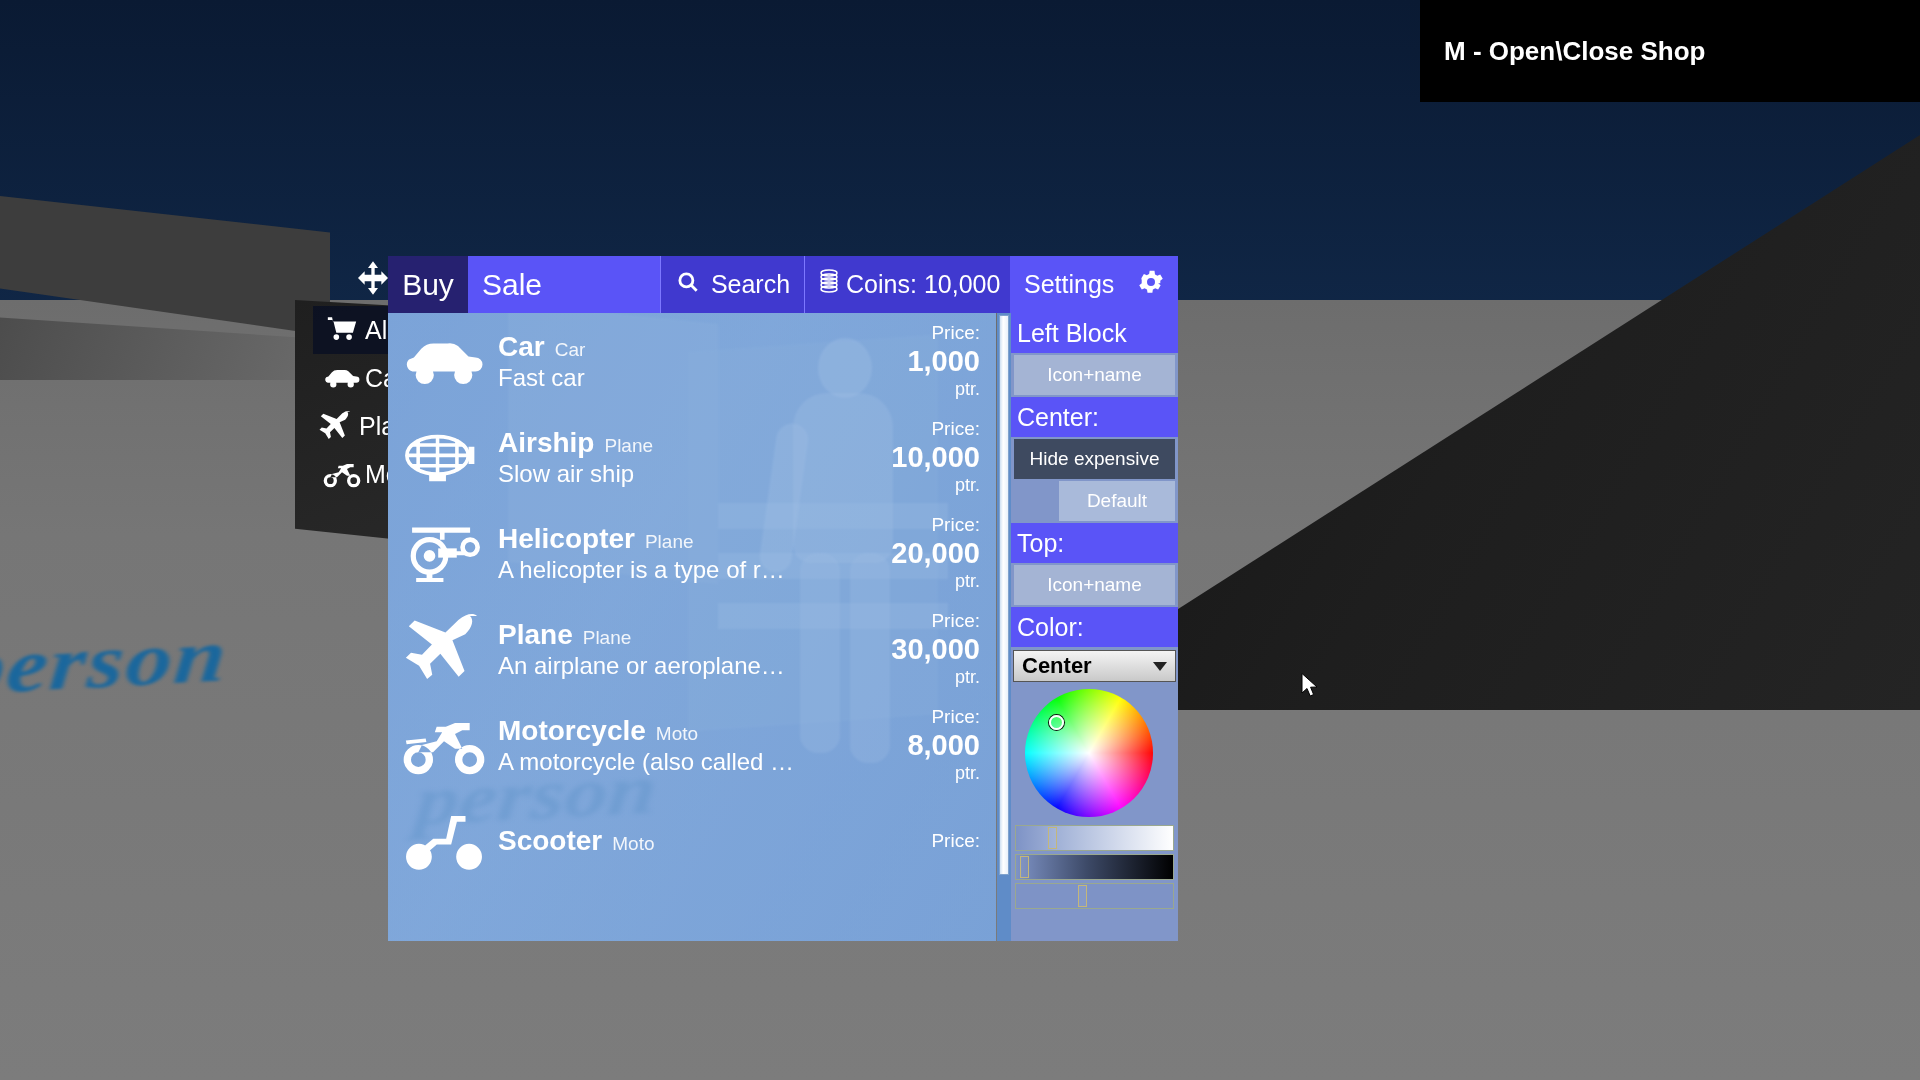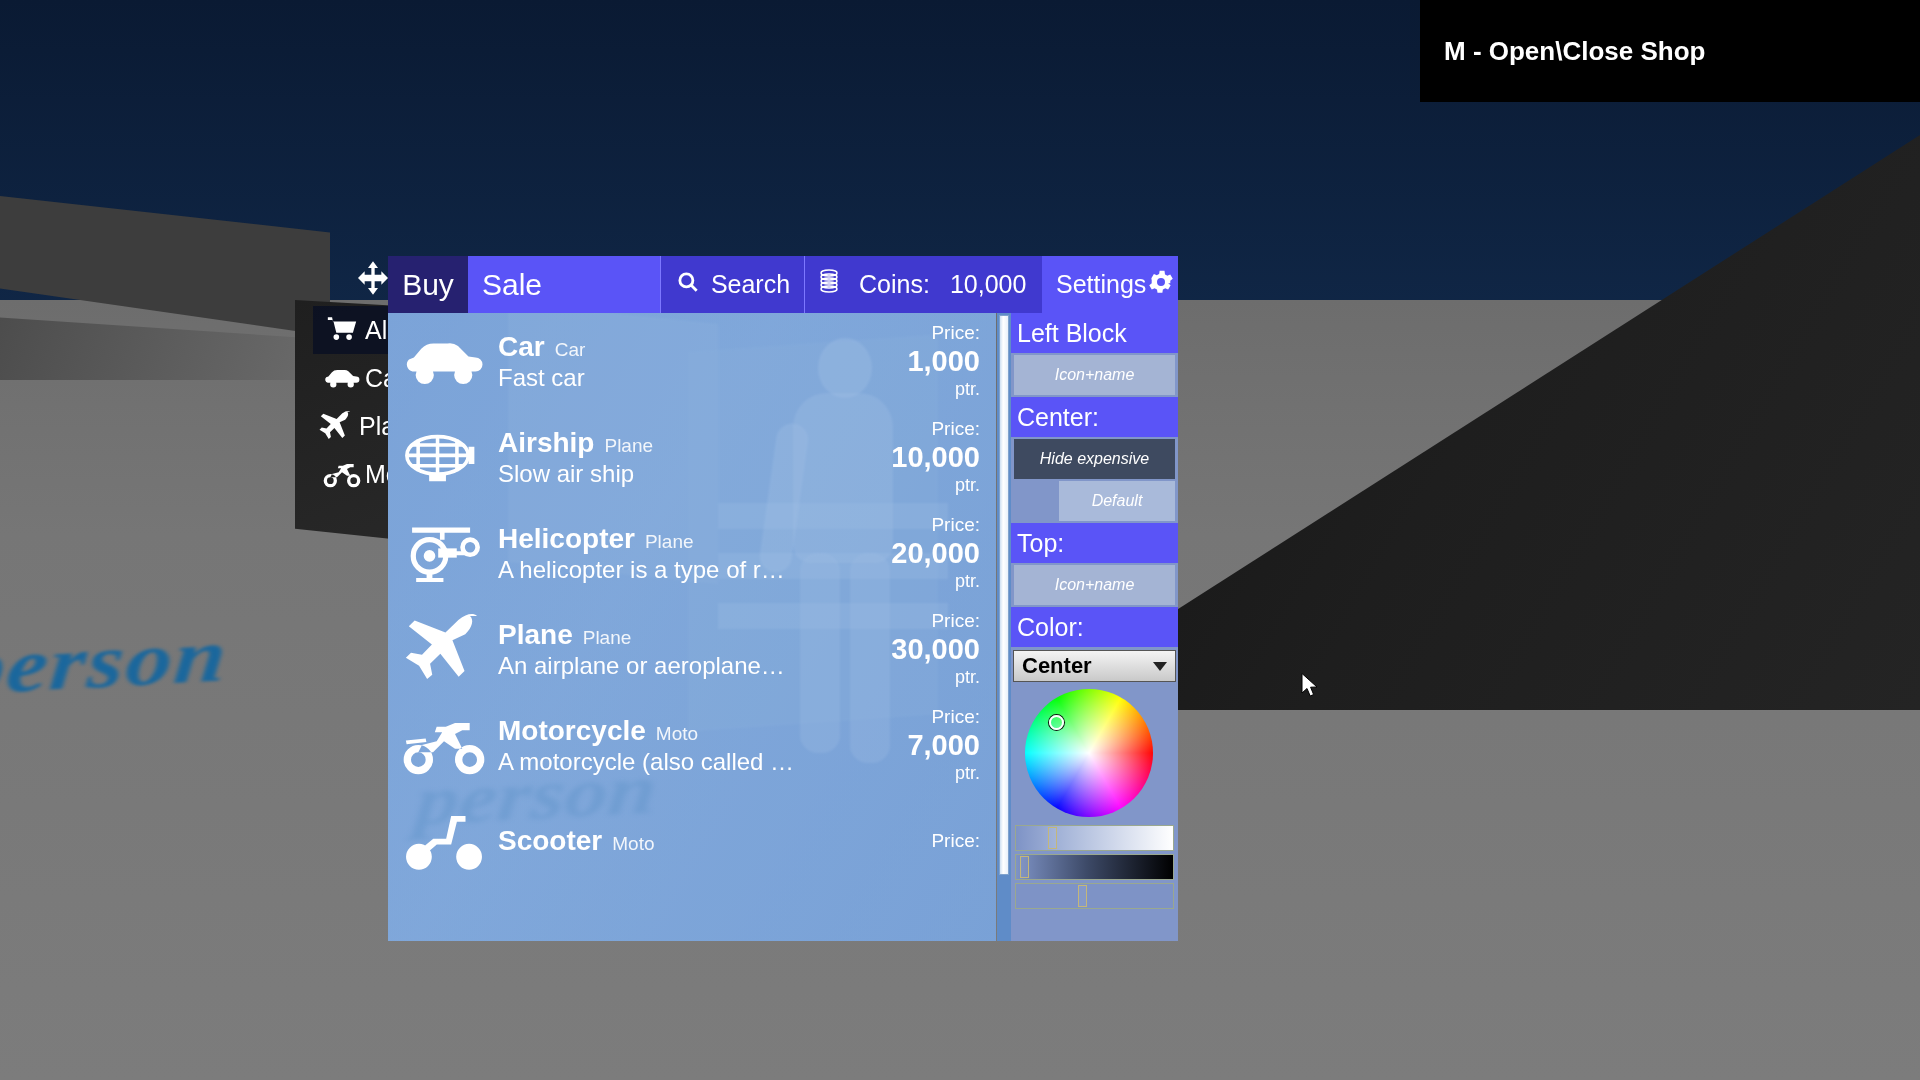--- a/index.html
+++ b/index.html
@@ -89,27 +89,27 @@
     color:#fff; font-size:30px; cursor:pointer;
   }
   .tab.buy{ width:80px; background:#262170; }
   .tab.sale{ flex:1; background:#5a54f7; justify-content:flex-start; padding-left:14px; }
   .hdr-search{
     width:145px; background:#4039cf; display:flex; align-items:center;
     justify-content:center; gap:10px; color:#fff; font-size:25px; cursor:pointer;
     border:1px solid #7d78ff; border-top:none; border-bottom:none;
   }
   .hdr-coins{
-    flex:1; background:#4039cf; display:flex; align-items:center; gap:20px;
+    flex:1; background:#4039cf; display:flex; align-items:center; gap:7px;
     color:#fff; font-size:25px; padding-left:14px;
   }
   .coin-label{ font-size:25px; }
   .coin-value{ font-size:25px; }
   .hdr-settings{
-    width:136px; background:#5a54f7; display:flex; align-items:center;
+    width:168px; background:#5a54f7; display:flex; align-items:center;
     justify-content:space-between; padding:0 12px 0 14px; color:#fff;
     font-size:25px; cursor:pointer;
   }
 
   
   #item-list{
     position:absolute; left:0; top:57px; width:608px; height:628px;
     overflow:hidden;
     background:#6e9ad4;
   }
@@ -169,21 +169,21 @@
   #settings-panel{
     position:absolute; left:623px; top:57px; width:167px; height:628px;
     background:#8196c9;
   }
   .sp-header{
     height:40px; background:#5a54f7; color:#fff; font-size:25px;
     display:flex; align-items:center; padding-left:6px;
   }
   .sp-option{
     height:40px; display:flex; align-items:center; justify-content:center;
-    font-size:16px; font-style:italic; cursor:pointer; margin:2px 3px;
+    font-size:19px; cursor:pointer; margin:2px 3px;
   }
   .sp-option.light{ background:#a4b4d4; color:#ffffff; }
   .sp-option.dark{ background:#3e4a60; color:#ffffff; }
   .sp-option.lighter{ background:#a9bada; color:#ffffff;margin-left:48px; }
 
   .sp-select{
     margin:3px 2px 0 2px; height:32px;
     background:linear-gradient(180deg,#f4f4f4,#c9c9c9);
     border:1px solid #555; display:flex; align-items:center;
     justify-content:space-between; padding:12px 8px; cursor:pointer;
@@ -434,21 +434,21 @@
         </div>
         <div class="item-text">
           <div class="item-title-line">
             <span class="item-name">Motorcycle</span>
             <span class="item-cat">Moto</span>
           </div>
           <div class="item-desc">A motorcycle (also called a mo...</div>
         </div>
         <div class="item-price">
           <span class="price-label">Price:</span>
-          <span class="price-value">7,000</span>
+          <span class="price-value">8,000</span>
           <span class="price-unit">ptr.</span>
         </div>
       </div>
 
       <div class="item-row">
         <div class="item-icon">
           <svg viewBox="0 0 24 16" width="86" height="58">
               <path fill="#fff" d="M5 16a3.6 3.6 0 1 1 3.6-3.6A3.6 3.6 0 0 1 5 16Zm14 0a3.6 3.6 0 1 1 3.6-3.6A3.6 3.6 0 0 1 19 16ZM14 1h4v1.6h-2.4L14 9h-4l-4 3.4-1.4-1.4L9 7.4h3.6Z"></path>
             </svg>
         </div>

